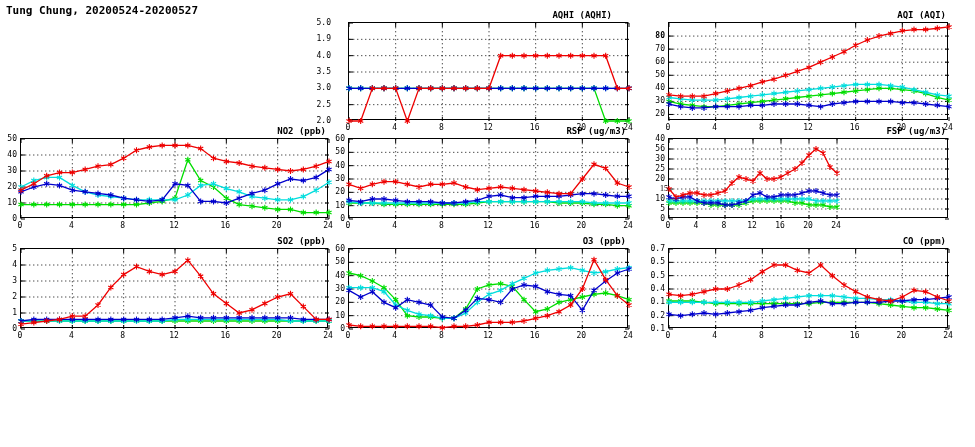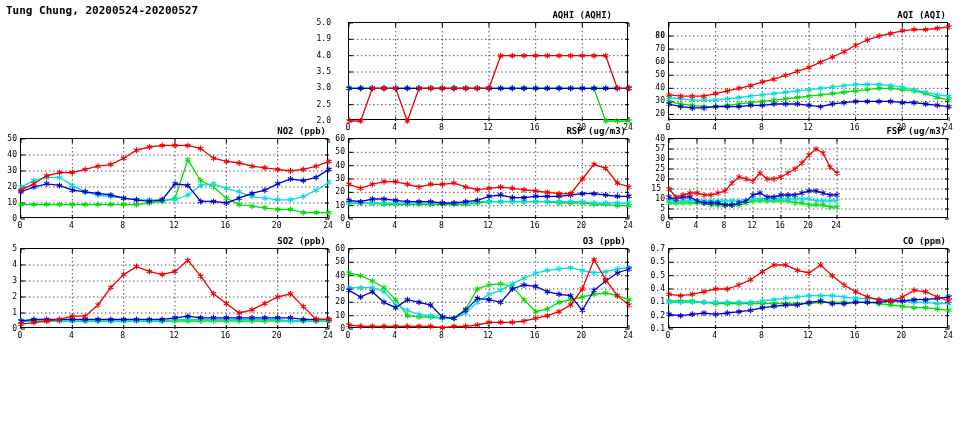--- a/index.html
+++ b/index.html
@@ -841,25 +841,25 @@
           <path d="M140.00,13.00L140.00,19.00M142.60,14.50L137.40,17.50M142.60,17.50L137.40,14.50" stroke="#ee0000" stroke-width="1.1" fill="none"></path>
           <path d="M147.00,7.00L147.00,13.00M149.60,8.50L144.40,11.50M149.60,11.50L144.40,8.50" stroke="#ee0000" stroke-width="1.1" fill="none"></path>
           <path d="M154.00,11.00L154.00,17.00M156.60,12.50L151.40,15.50M156.60,15.50L151.40,12.50" stroke="#ee0000" stroke-width="1.1" fill="none"></path>
           <path d="M161.00,25.00L161.00,31.00M163.60,26.50L158.40,29.50M163.60,29.50L158.40,26.50" stroke="#ee0000" stroke-width="1.1" fill="none"></path>
           <path d="M168.00,31.00L168.00,37.00M170.60,32.50L165.40,35.50M170.60,35.50L165.40,32.50" stroke="#ee0000" stroke-width="1.1" fill="none"></path>
         </svg>
       </div>
       <div class="ytick" style="right: 283px; top: 80px;">0</div>
       <div class="ytick" style="right: 283px; top: 70px;">5</div>
       <div class="ytick" style="right: 283px; top: 60px;">10</div>
-      <div class="ytick" style="right: 287px; top: 50px;">15</div>
+      <div class="ytick" style="right: 280px; top: 50px; font-family: Liberation Serif, serif;">15</div>
       <div class="ytick" style="right: 283px; top: 40px;">20</div>
       <div class="ytick" style="right: 283px; top: 30px;">25</div>
       <div class="ytick" style="right: 283px; top: 20px;">30</div>
-      <div class="ytick" style="right: 283px; top: 10px;">57</div>
+      <div class="ytick" style="right: 283px; top: 10px;">56</div>
       <div class="ytick" style="right: 283px; top: 0px;">40</div>
       <div class="xtick" style="left: 0px; top: 83px;">0</div>
       <div class="xtick" style="left: 28px; top: 83px;">4</div>
       <div class="xtick" style="left: 56px; top: 83px;">8</div>
       <div class="xtick" style="left: 84px; top: 83px;">12</div>
       <div class="xtick" style="left: 112px; top: 83px;">16</div>
       <div class="xtick" style="left: 140px; top: 83px;">20</div>
       <div class="xtick" style="left: 168px; top: 83px;">24</div>
     </div>
     <div class="panel" style="left: 20px; top: 248px; width: 308px; height: 80px;">

